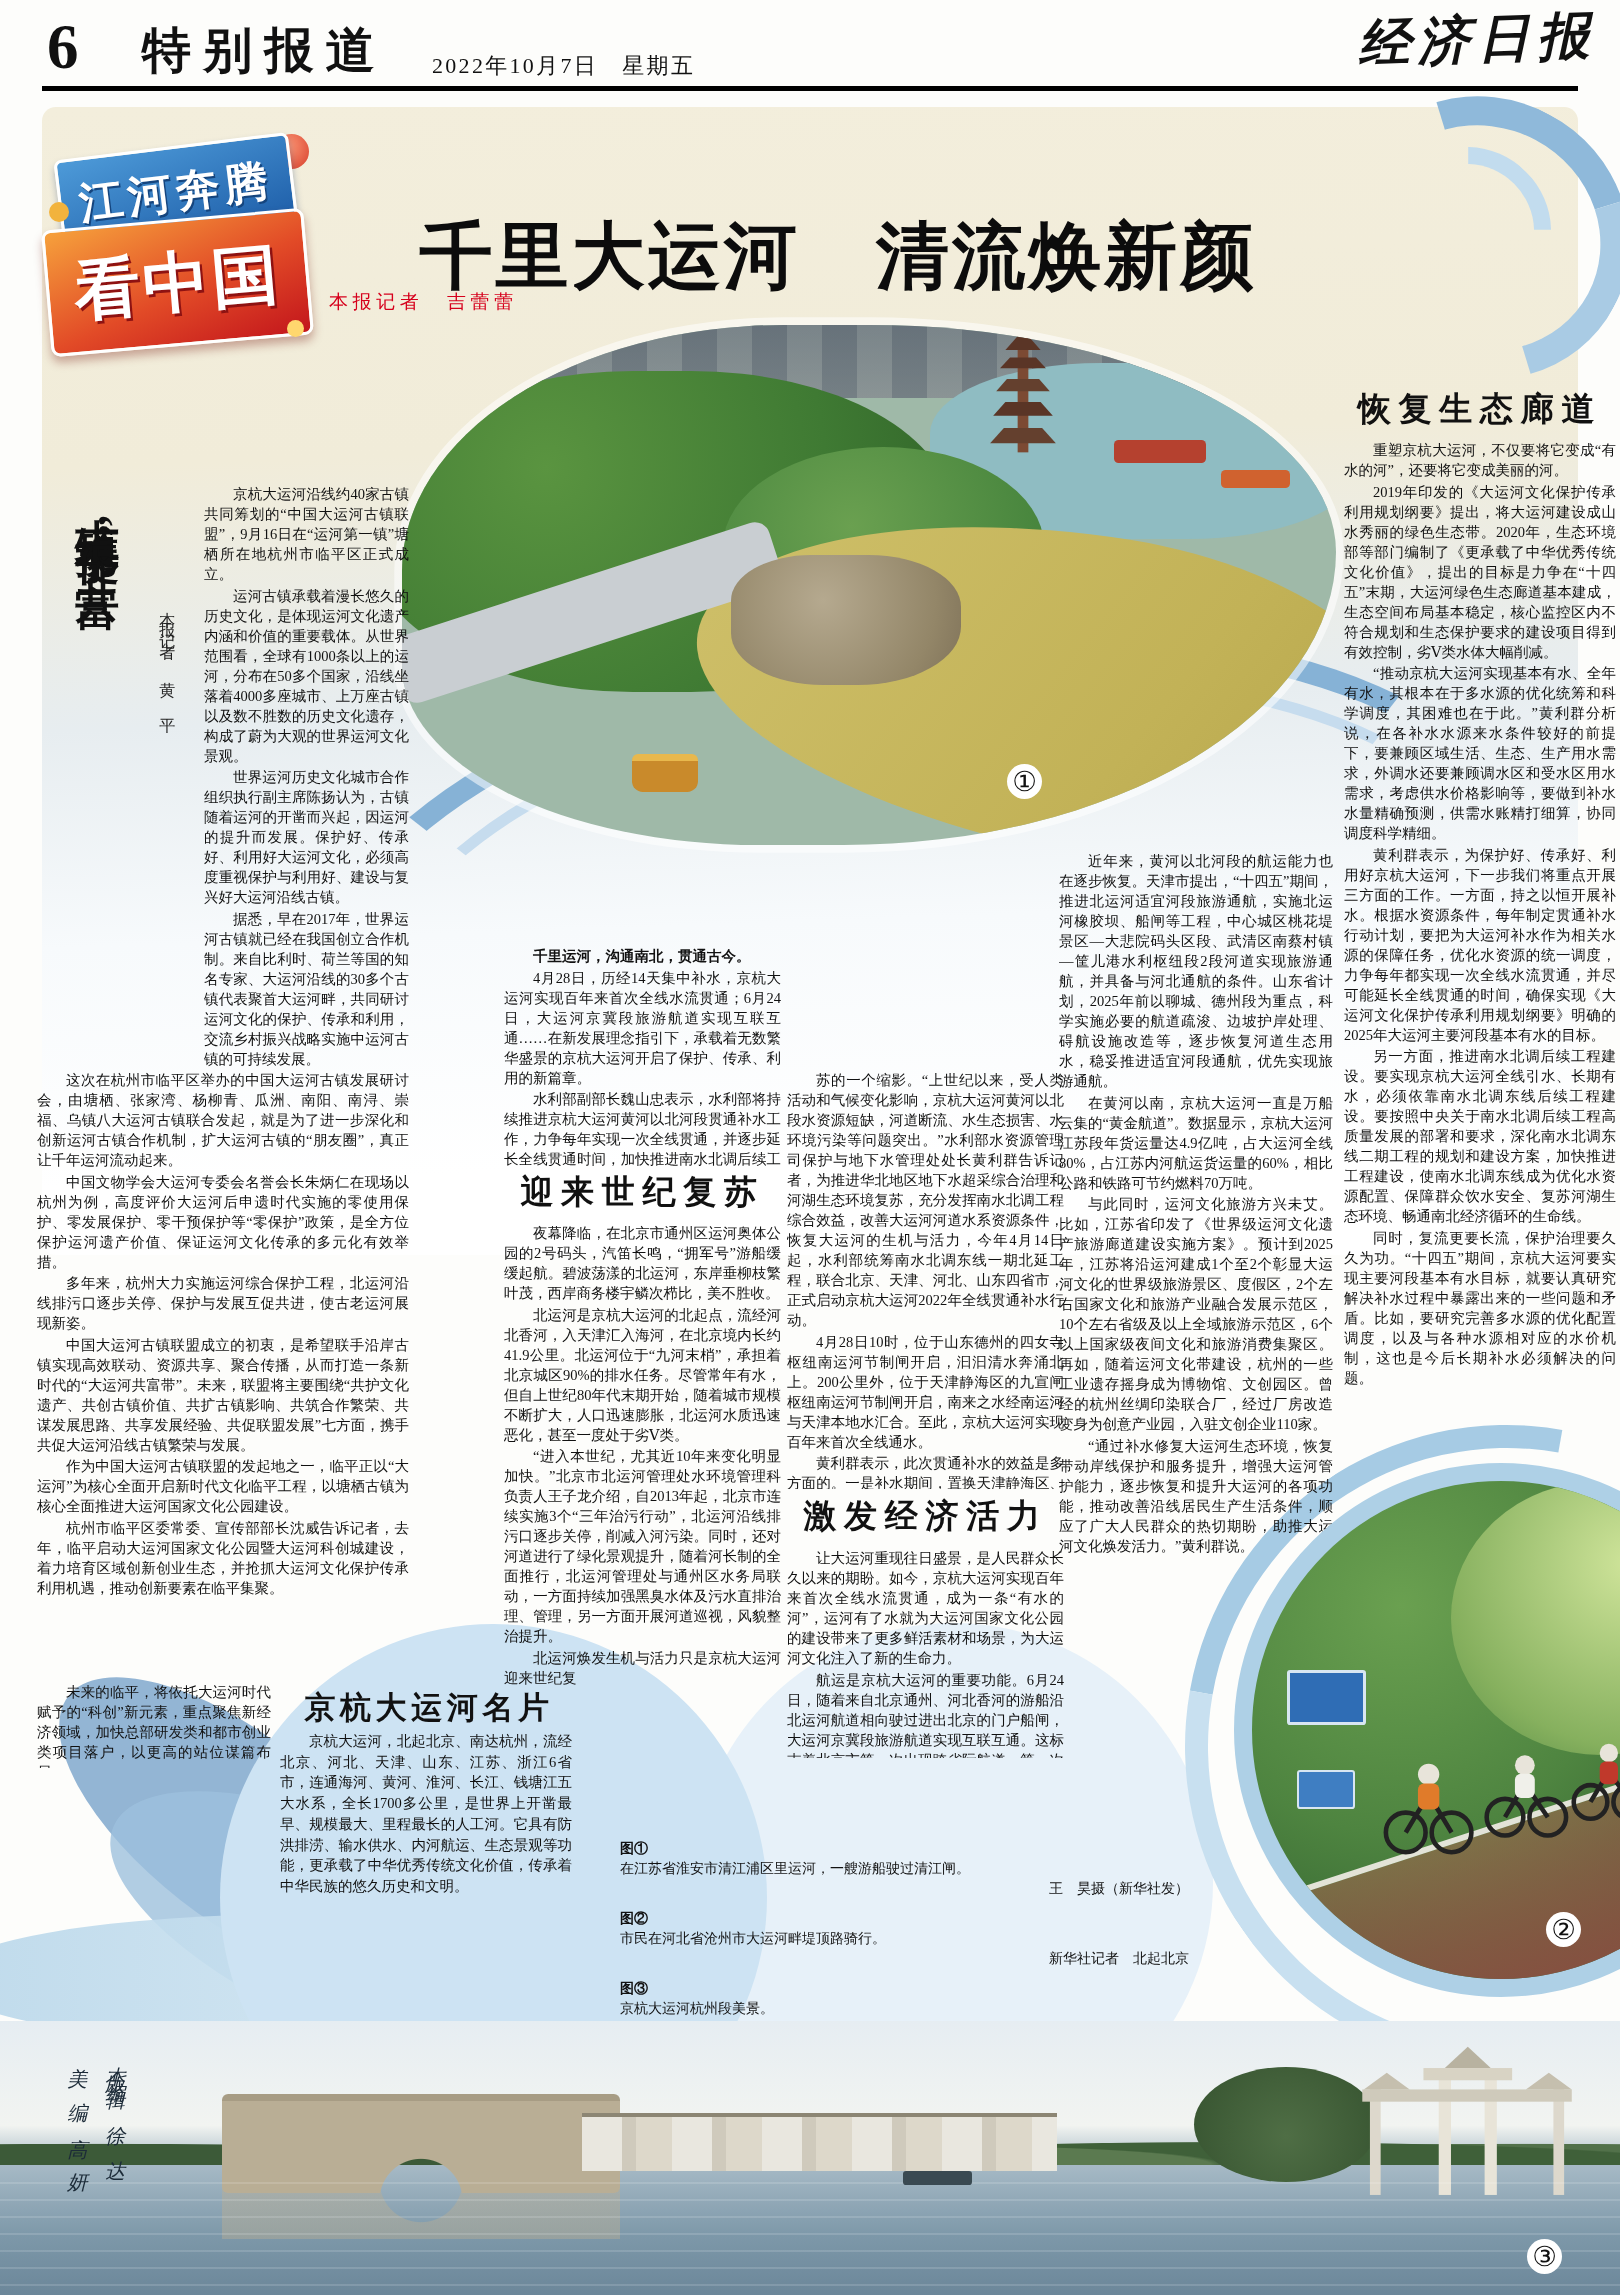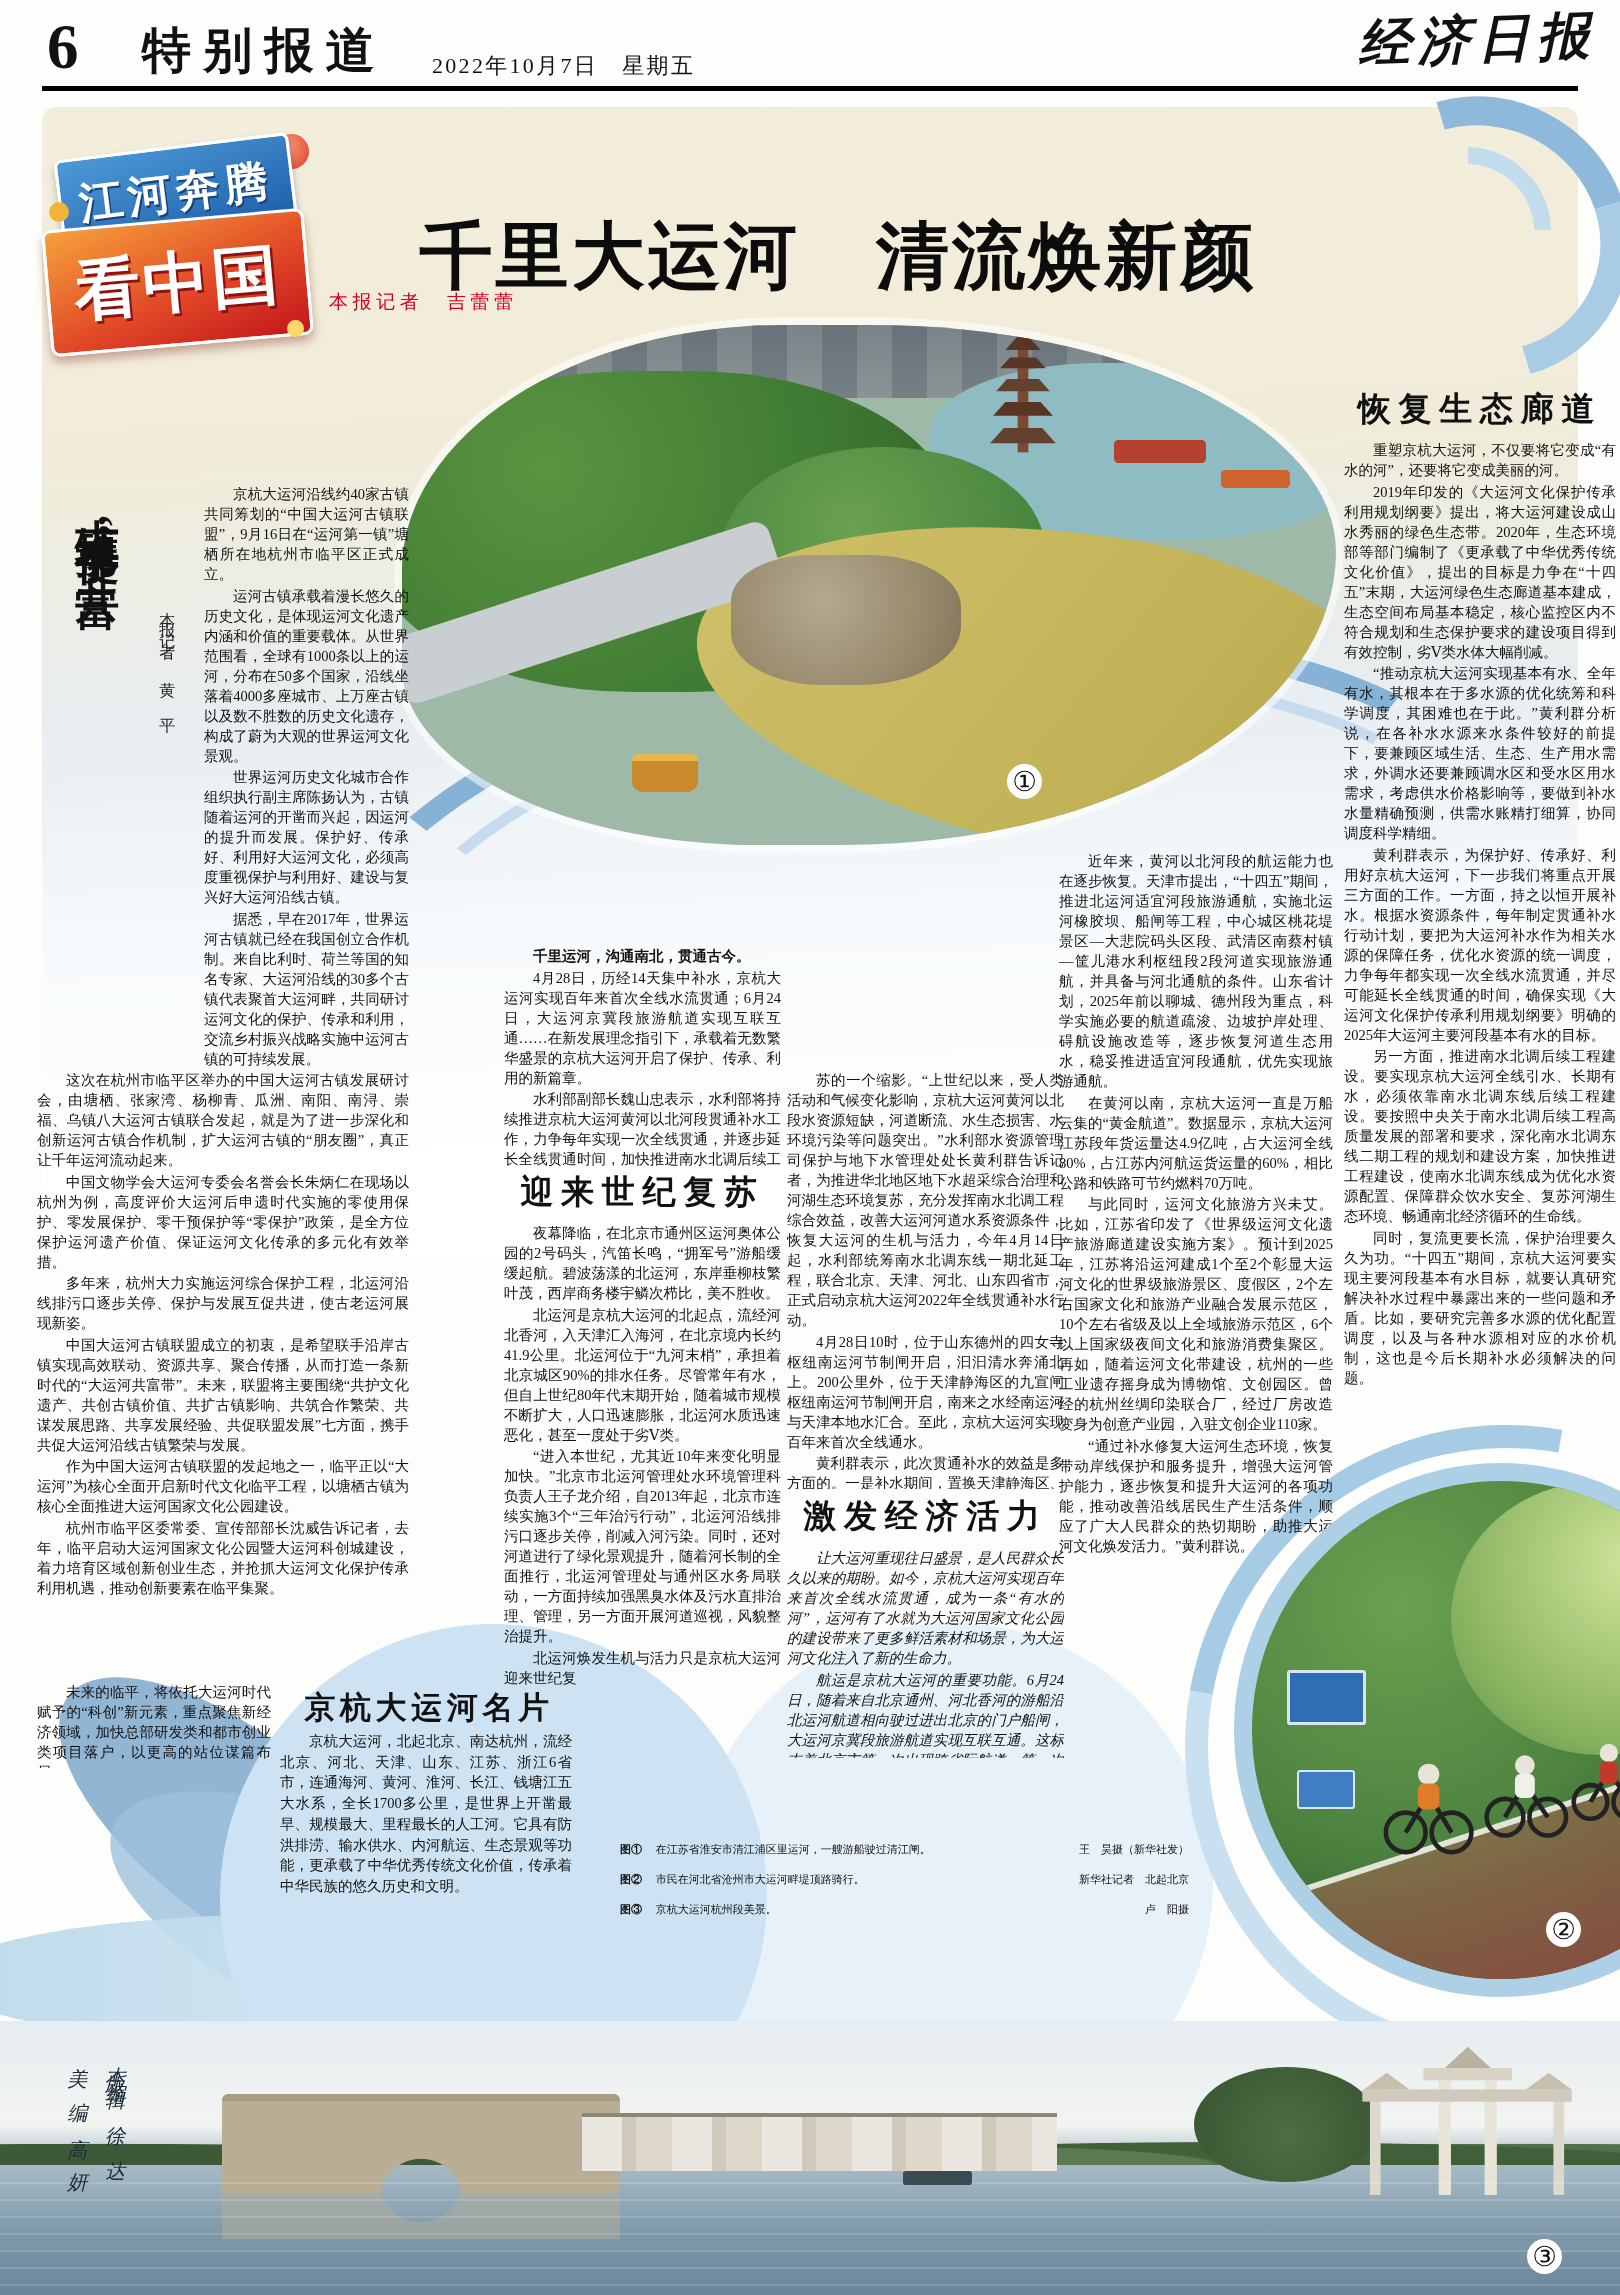--- a/index.html
+++ b/index.html
@@ -80,21 +80,21 @@
   .section-head{position:absolute;z-index:21;text-align:center;font-size:33px;font-weight:bold;letter-spacing:7.7px;
                 font-family:"Liberation Sans",sans-serif;margin:0;}
   
   .card-circle{position:absolute;left:220px;top:1624px;width:547px;height:547px;border-radius:50%;background:#cde3f3;z-index:5;}
   .card-title{position:absolute;left:253px;top:1687px;width:352px;text-align:center;font-size:31px;font-weight:bold;
               letter-spacing:4.6px;z-index:22;font-family:"Liberation Sans",sans-serif;}
   .card-text{position:absolute;left:280px;top:1731px;width:292px;height:196px;overflow:hidden;z-index:22;}
   .card-text .para{font-size:14.5px;line-height:20.7px;}
   
   .captions{position:absolute;left:620px;top:1839px;width:569px;z-index:22;}
-  .cap-row{display:flex;font-size:11px;line-height:20px;margin-bottom:10px;white-space:nowrap;}
+  .cap-row{display:flex;font-size:14px;line-height:20px;margin-bottom:10px;white-space:nowrap;flex-direction:column;}
   .cap-tag{font-weight:bold;margin-right:13.8px;}
   .cap-credit{margin-left:auto;}
   
   .photo2{position:absolute;left:1234px;top:1463px;width:498px;height:498px;border-radius:50%;overflow:hidden;
           border:18.4px solid #aed0e6;background:radial-gradient(circle at 30% 25%,#6aa050,#4e8440 45%,#2e5c2e 85%);z-index:24;}
   .p2-light{position:absolute;left:40%;top:0;width:60%;height:55%;background:radial-gradient(circle at 60% 30%,#cfe49a,#86b05e 70%,transparent 100%);border-radius:50%;}
   .p2-path{position:absolute;left:-10%;top:68%;width:130%;height:45%;transform:rotate(-18deg);
            background:linear-gradient(#b0605180,#8d4a40);border-top:6.1px solid #e3e3d8;}
   .p2-sign{position:absolute;left:7%;top:38%;width:73px;height:49px;background:#2f6db5;border:3.1px solid #d8e6f2;border-radius:3.1px;}
   .p2-sign2{position:absolute;left:9%;top:58%;width:54px;height:35px;background:#3f7ec2;border:2.3px solid #d8e6f2;border-radius:3.1px;}
@@ -223,21 +223,21 @@
       <p class="para">“进入本世纪，尤其近10年来变化明显加快。”北京市北运河管理处水环境管理科负责人王子龙介绍，自2013年起，北京市连续实施3个“三年治污行动”，北运河沿线排污口逐步关停，削减入河污染。同时，还对河道进行了绿化景观提升，随着河长制的全面推行，北运河管理处与通州区水务局联动，一方面持续加强黑臭水体及污水直排治理、管理，另一方面开展河道巡视，风貌整治提升。</p>
       <p class="para">北运河焕发生机与活力只是京杭大运河迎来世纪复</p>
     </div>
 
   <div class="col" style="left:787px;top:1070px;width:277px;height:419px;">
       <p class="para">苏的一个缩影。“上世纪以来，受人类活动和气候变化影响，京杭大运河黄河以北段水资源短缺，河道断流、水生态损害、水环境污染等问题突出。”水利部水资源管理司保护与地下水管理处处长黄利群告诉记者，为推进华北地区地下水超采综合治理和河湖生态环境复苏，充分发挥南水北调工程综合效益，改善大运河河道水系资源条件，恢复大运河的生机与活力，今年4月14日起，水利部统筹南水北调东线一期北延工程，联合北京、天津、河北、山东四省市，正式启动京杭大运河2022年全线贯通补水行动。</p>
       <p class="para">4月28日10时，位于山东德州的四女寺枢纽南运河节制闸开启，汩汩清水奔涌北上。200公里外，位于天津静海区的九宣闸枢纽南运河节制闸开启，南来之水经南运河与天津本地水汇合。至此，京杭大运河实现百年来首次全线通水。</p>
       <p class="para">黄利群表示，此次贯通补水的效益是多方面的。一是补水期间，置换天津静海区、滨海新区及河北沧州、衡水等市70多万亩耕地的地下灌溉用水；二是地下水水位较去年同期保持稳定或有回升，补水水源路径河道以及衡水湖水面面积增加12.4平方公里，水生态系统得到恢复改善；三是实现京杭大运河黄河以北707公里河段全线水流贯通，为实现“十四五”期间大运河主要河段基本有水、进一步推动实现京杭大运河全年有水积累经验。</p>
     </div>
   <h3 class="section-head" style="left:787px;top:1494px;width:277px;">激发经济活力</h3>
-  <div class="col" style="left:787px;top:1548px;width:277px;height:210px;font-style:italic;">
+  <div class="col" style="left:787px;top:1548px;width:277px;height:210px;">
       <p class="para">让大运河重现往日盛景，是人民群众长久以来的期盼。如今，京杭大运河实现百年来首次全线水流贯通，成为一条“有水的河”，运河有了水就为大运河国家文化公园的建设带来了更多鲜活素材和场景，为大运河文化注入了新的生命力。</p>
       <p class="para">航运是京杭大运河的重要功能。6月24日，随着来自北京通州、河北香河的游船沿北运河航道相向驶过进出北京的门户船闸，大运河京冀段旅游航道实现互联互通。这标志着北京市第一次出现跨省际航道，第一次出现跨省际水上旅游运输。</p>
     </div>
 
   <div class="col" style="left:1059px;top:851px;width:274px;height:787px;">
       <p class="para">近年来，黄河以北河段的航运能力也在逐步恢复。天津市提出，“十四五”期间，推进北运河适宜河段旅游通航，实施北运河橡胶坝、船闸等工程，中心城区桃花堤景区—大悲院码头区段、武清区南蔡村镇—筐儿港水利枢纽段2段河道实现旅游通航，并具备与河北通航的条件。山东省计划，2025年前以聊城、德州段为重点，科学实施必要的航道疏浚、边坡护岸处理、碍航设施改造等，逐步恢复河道生态用水，稳妥推进适宜河段通航，优先实现旅游通航。</p>
       <p class="para">在黄河以南，京杭大运河一直是万船云集的“黄金航道”。数据显示，京杭大运河江苏段年货运量达4.9亿吨，占大运河全线80%，占江苏内河航运货运量的60%，相比公路和铁路可节约燃料70万吨。</p>
       <p class="para">与此同时，运河文化旅游方兴未艾。比如，江苏省印发了《世界级运河文化遗产旅游廊道建设实施方案》。预计到2025年，江苏将沿运河建成1个至2个彰显大运河文化的世界级旅游景区、度假区，2个左右国家文化和旅游产业融合发展示范区，10个左右省级及以上全域旅游示范区，6个以上国家级夜间文化和旅游消费集聚区。再如，随着运河文化带建设，杭州的一些工业遗存摇身成为博物馆、文创园区。曾经的杭州丝绸印染联合厂，经过厂房改造变身为创意产业园，入驻文创企业110家。</p>
       <p class="para">“通过补水修复大运河生态环境，恢复带动岸线保护和服务提升，增强大运河管护能力，逐步恢复和提升大运河的各项功能，推动改善沿线居民生产生活条件，顺应了广大人民群众的热切期盼，助推大运河文化焕发活力。”黄利群说。</p>
     </div>

